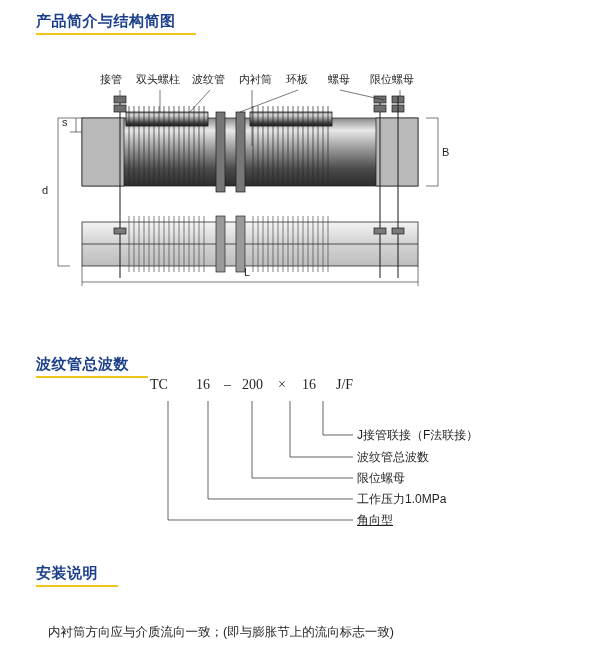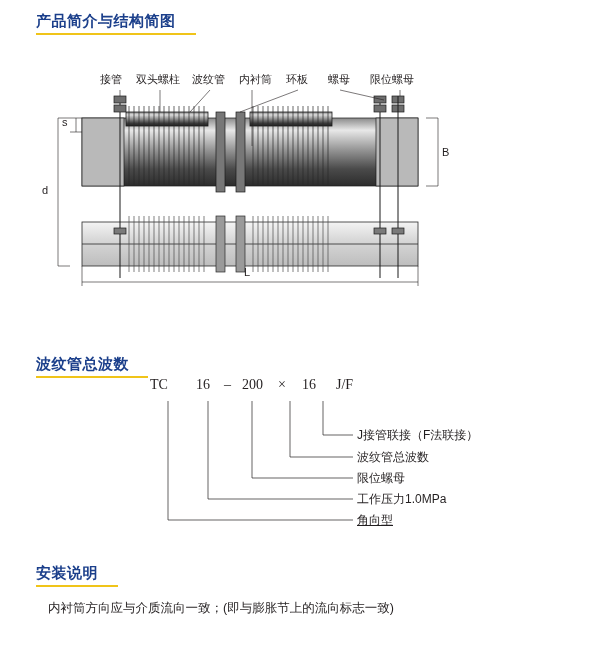--- a/index.html
+++ b/index.html
@@ -86,21 +86,21 @@
   
   #install-notes {
     position: absolute;
     left: 48px;
     top: 598px;
     width: 520px;
     font-size: 12.5px;
     line-height: 21px;
     color: #231f20;
   }
-  #install-notes div { white-space: nowrap; }
+  #install-notes div { white-space: nowrap; margin-top: 24px; }
 </style>
 </head>
 <body>
 
 <div class="page">
 
   <div class="section-title" id="title1">产品简介与结构简图</div>
   <div class="title-underline" id="ul1"></div>
 
   <div id="figure1">

